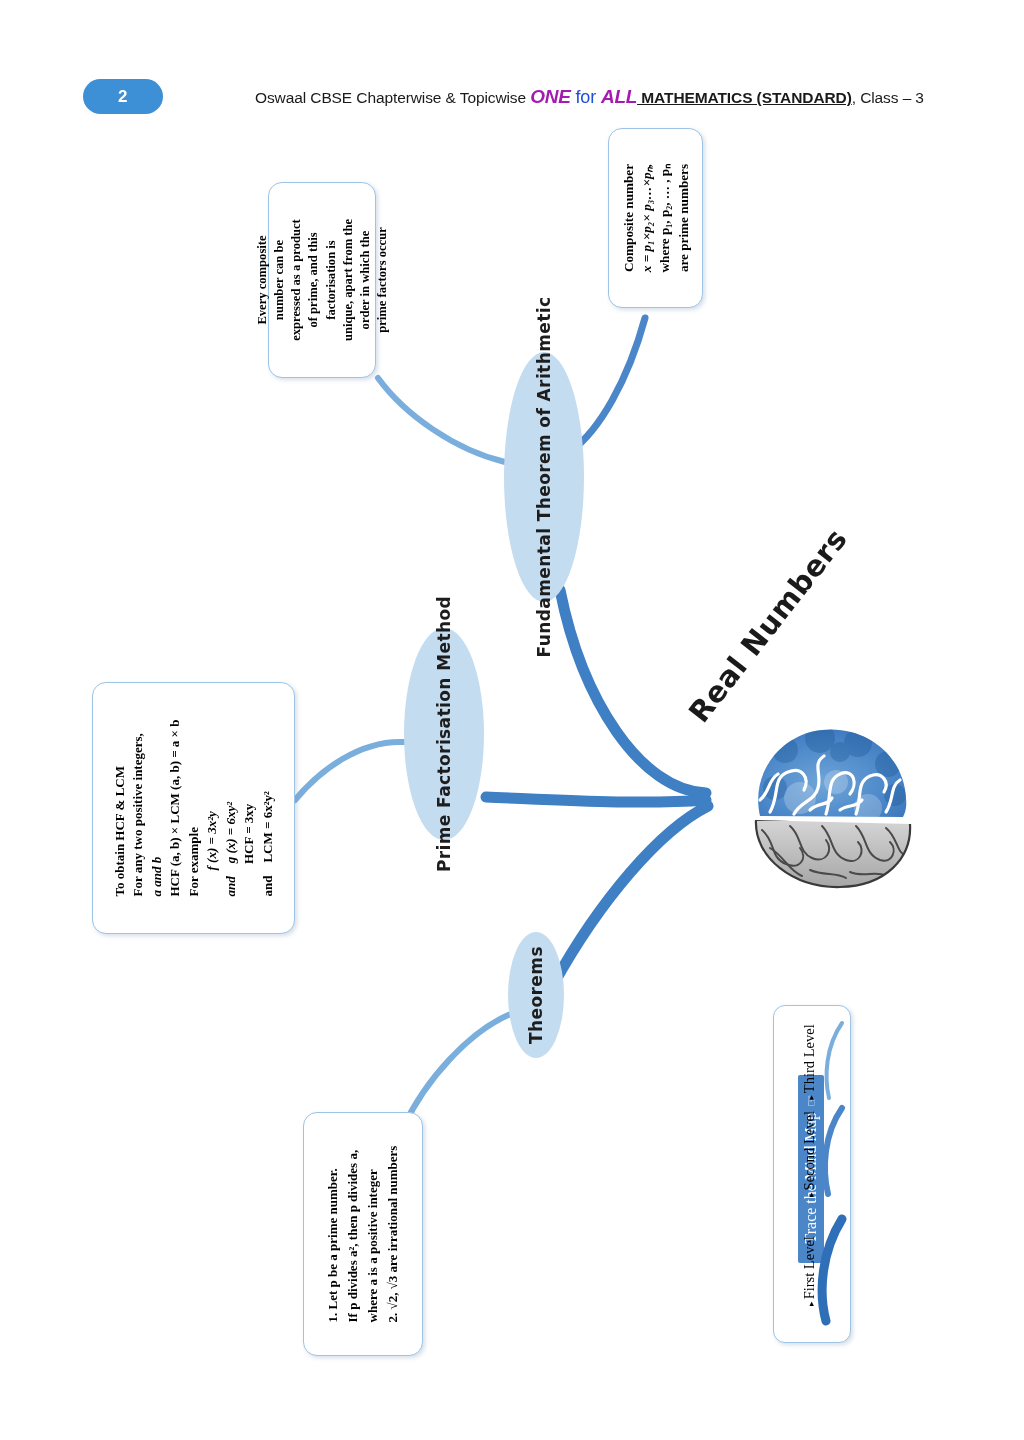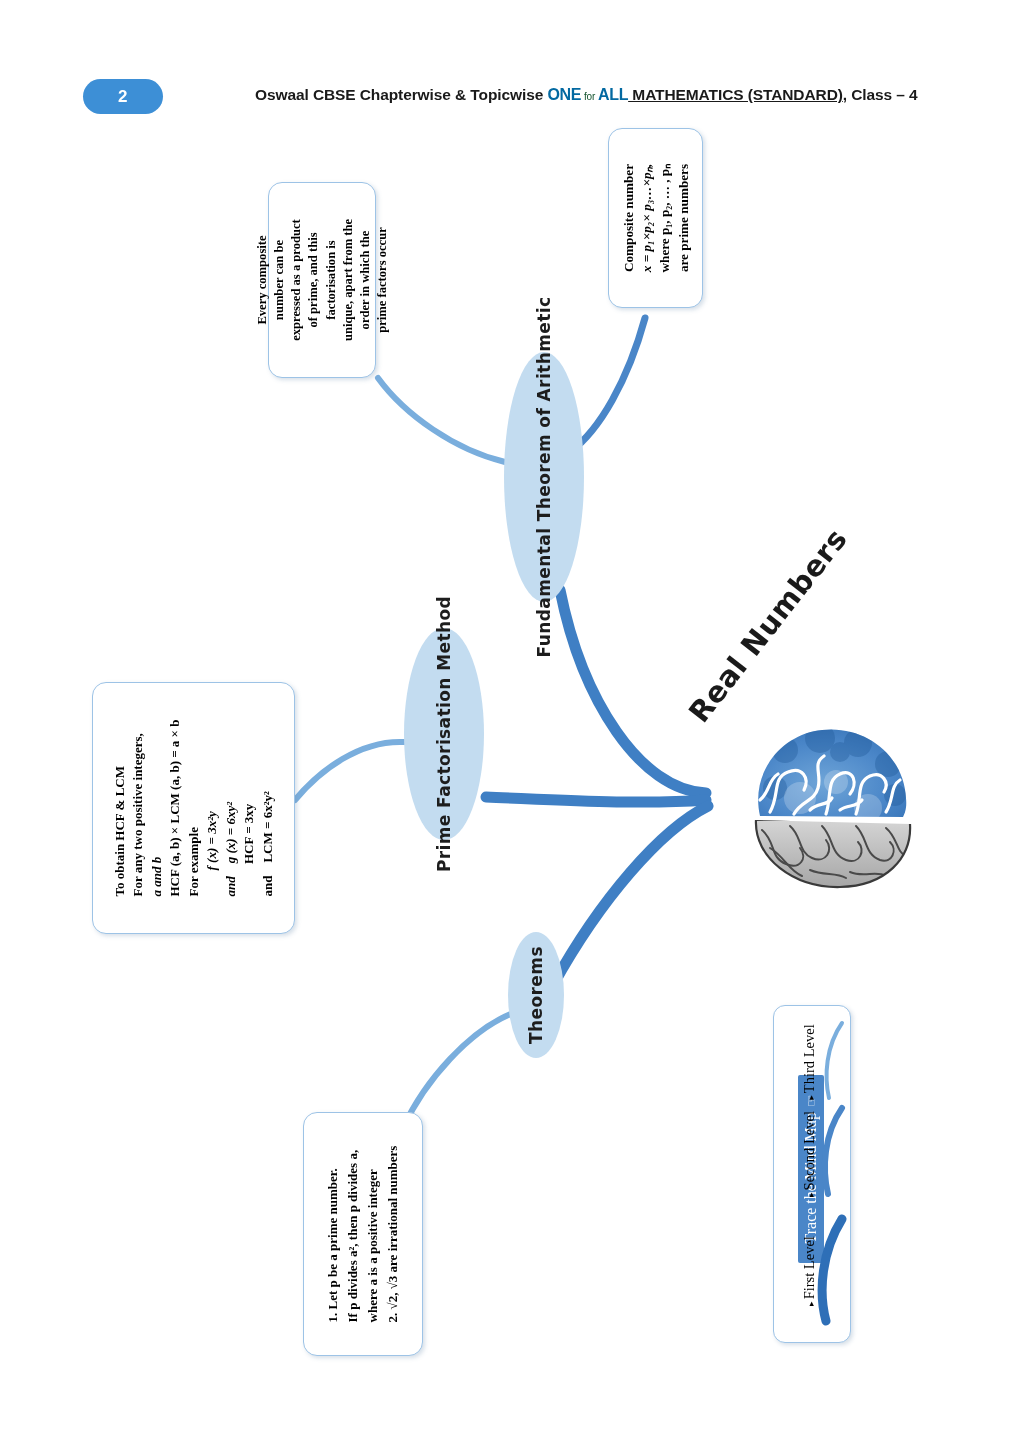--- a/index.html
+++ b/index.html
@@ -32,31 +32,32 @@
     letter-spacing: 0.5px;
   }
   #header-title {
     position: absolute;
     left: 255px; top: 86px;
     font-size: 15.5px;
     color: #1a1a1a;
     white-space: nowrap;
     letter-spacing: -0.1px;
   }
-  #header-title .reg { font-weight: 700; }
+  #header-title .reg { font-weight: 400; }
   #header-title .one-all {
-    color: #0369a1;
+    color: #a21caf;
     font-weight: bold;
-    font-size: 16px;
+    font-style: italic;
+    font-size: 19px;
     letter-spacing: -0.3px;
   }
   #header-title .forword {
-    color: #14532d;
+    color: #1d4ed8;
     font-weight: normal;
-    font-size: 10px;
+    font-size: 18px;
   }
   #header-title .bold { font-weight: bold; text-decoration: underline; }
 
   
   .vbox {
     position: absolute;
     background: #ffffff;
     border: 1.6px solid #9dc3e6;
     border-radius: 14px;
     box-shadow: 2px 2px 4px rgba(120,150,180,0.30);
@@ -163,21 +164,21 @@
     vertical-align: middle;
     margin-right: 2px;
   }
 </style>
 </head>
 <body>
 
 <div id="page-header">
   <div id="page-badge">2</div>
   <div id="header-title">
-    <span class="reg">Oswaal CBSE Chapterwise &amp; Topicwise </span><span class="one-all">ONE</span><span class="forword"> for </span><span class="one-all">ALL</span><span class="bold"> MATHEMATICS (STANDARD)</span><span class="reg">, Class – 4</span>
+    <span class="reg">Oswaal CBSE Chapterwise &amp; Topicwise </span><span class="one-all">ONE</span><span class="forword"> for </span><span class="one-all">ALL</span><span class="bold"> MATHEMATICS (STANDARD)</span><span class="reg">, Class – 3</span>
   </div>
 </div>
 
 <svg id="connectors" viewBox="0 0 1024 1440">
 
   <path d="M 706 793 C 640 790 582 700 560 590" fill="none" stroke="#3f7fc4" stroke-width="11" stroke-linecap="round"></path>
 
   <path d="M 706 800 C 640 805 560 800 486 797" fill="none" stroke="#3f7fc4" stroke-width="11" stroke-linecap="round"></path>
 
   <path d="M 708 806 C 660 830 600 900 553 985" fill="none" stroke="#3f7fc4" stroke-width="11" stroke-linecap="round"></path>

